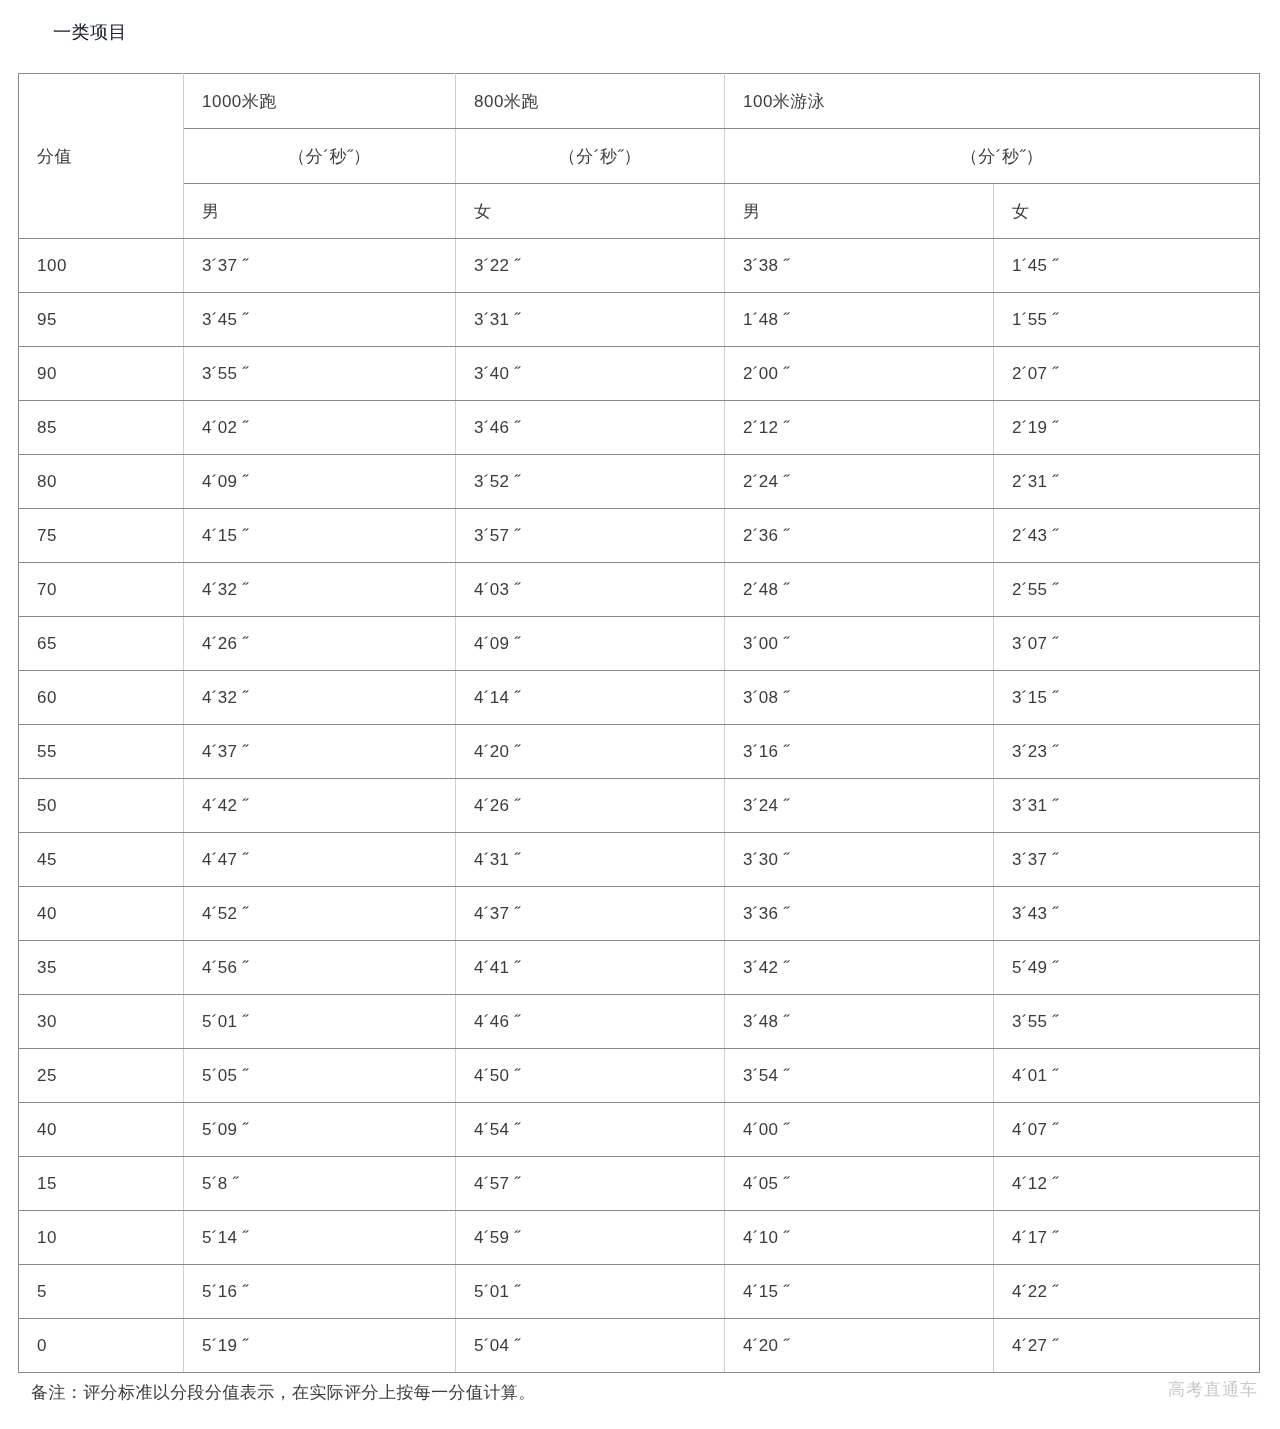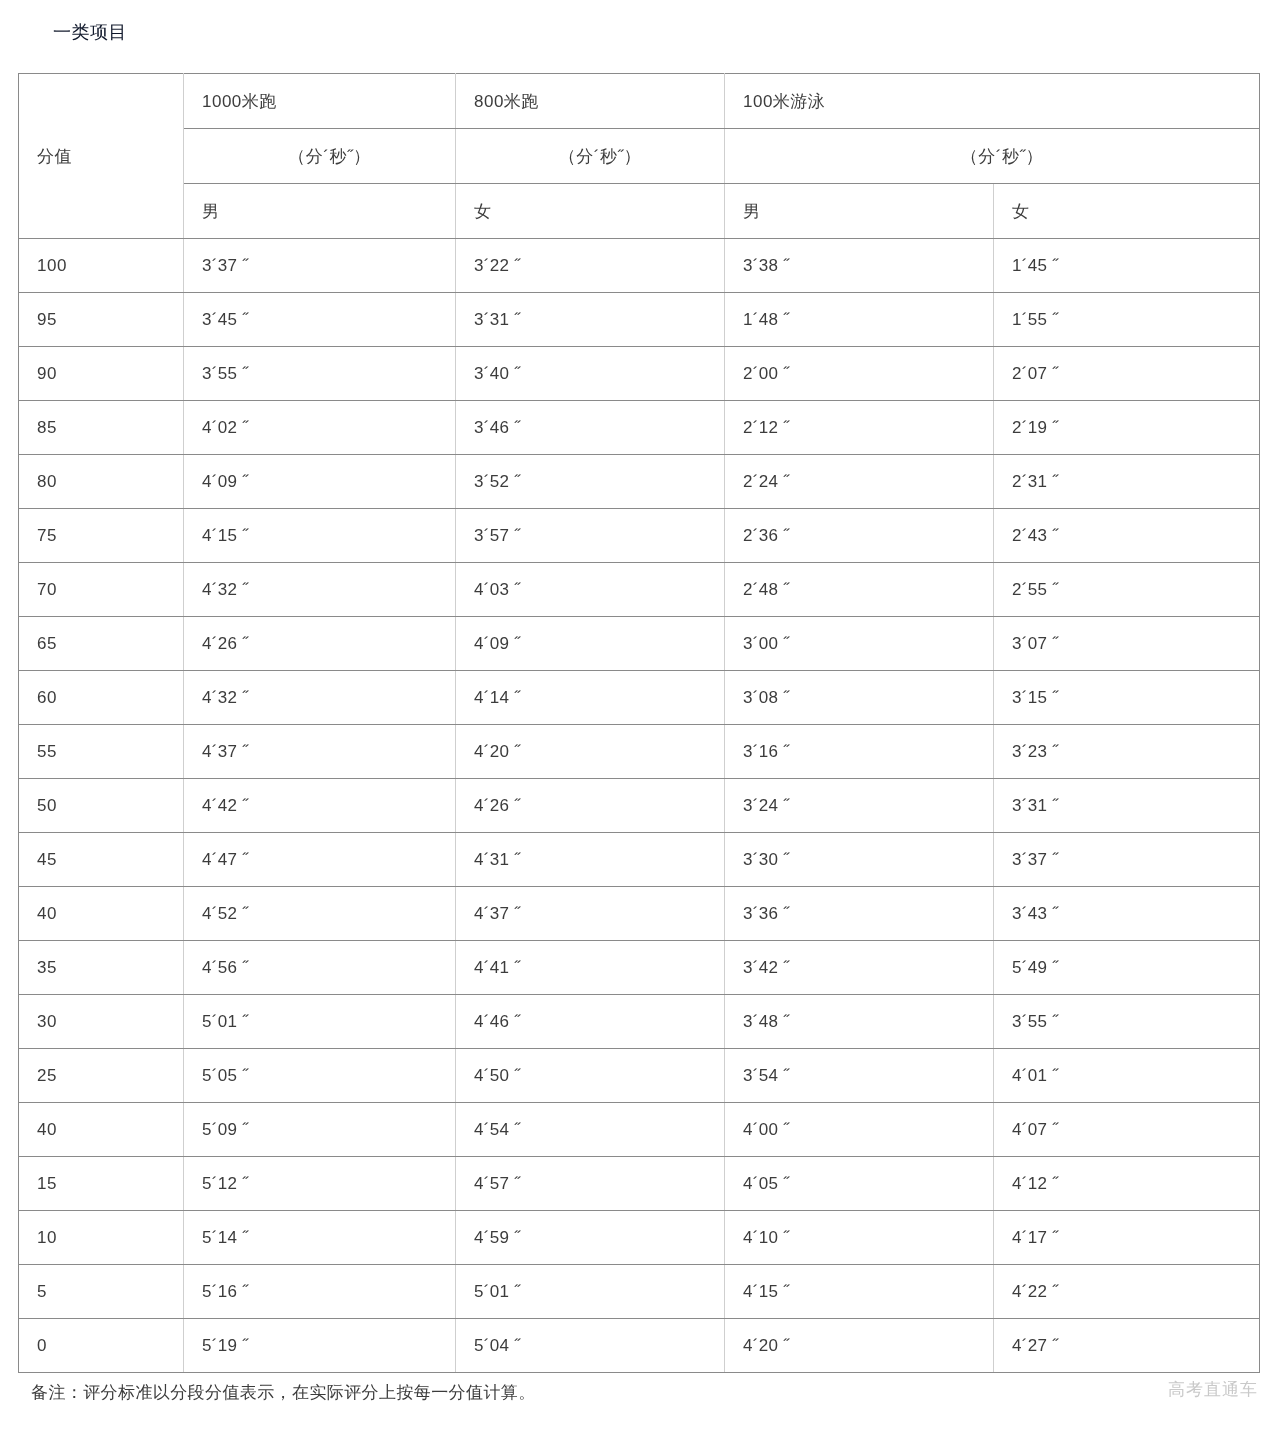--- a/index.html
+++ b/index.html
@@ -252,21 +252,21 @@
       </tr>
       <tr>
         <td class="score-cell">40</td>
         <td>5´09 ˝</td>
         <td>4´54 ˝</td>
         <td>4´00 ˝</td>
         <td>4´07 ˝</td>
       </tr>
       <tr>
         <td class="score-cell">15</td>
-        <td>5´12 ˝</td>
+        <td>5´8 ˝</td>
         <td>4´57 ˝</td>
         <td>4´05 ˝</td>
         <td>4´12 ˝</td>
       </tr>
       <tr>
         <td class="score-cell">10</td>
         <td>5´14 ˝</td>
         <td>4´59 ˝</td>
         <td>4´10 ˝</td>
         <td>4´17 ˝</td>

